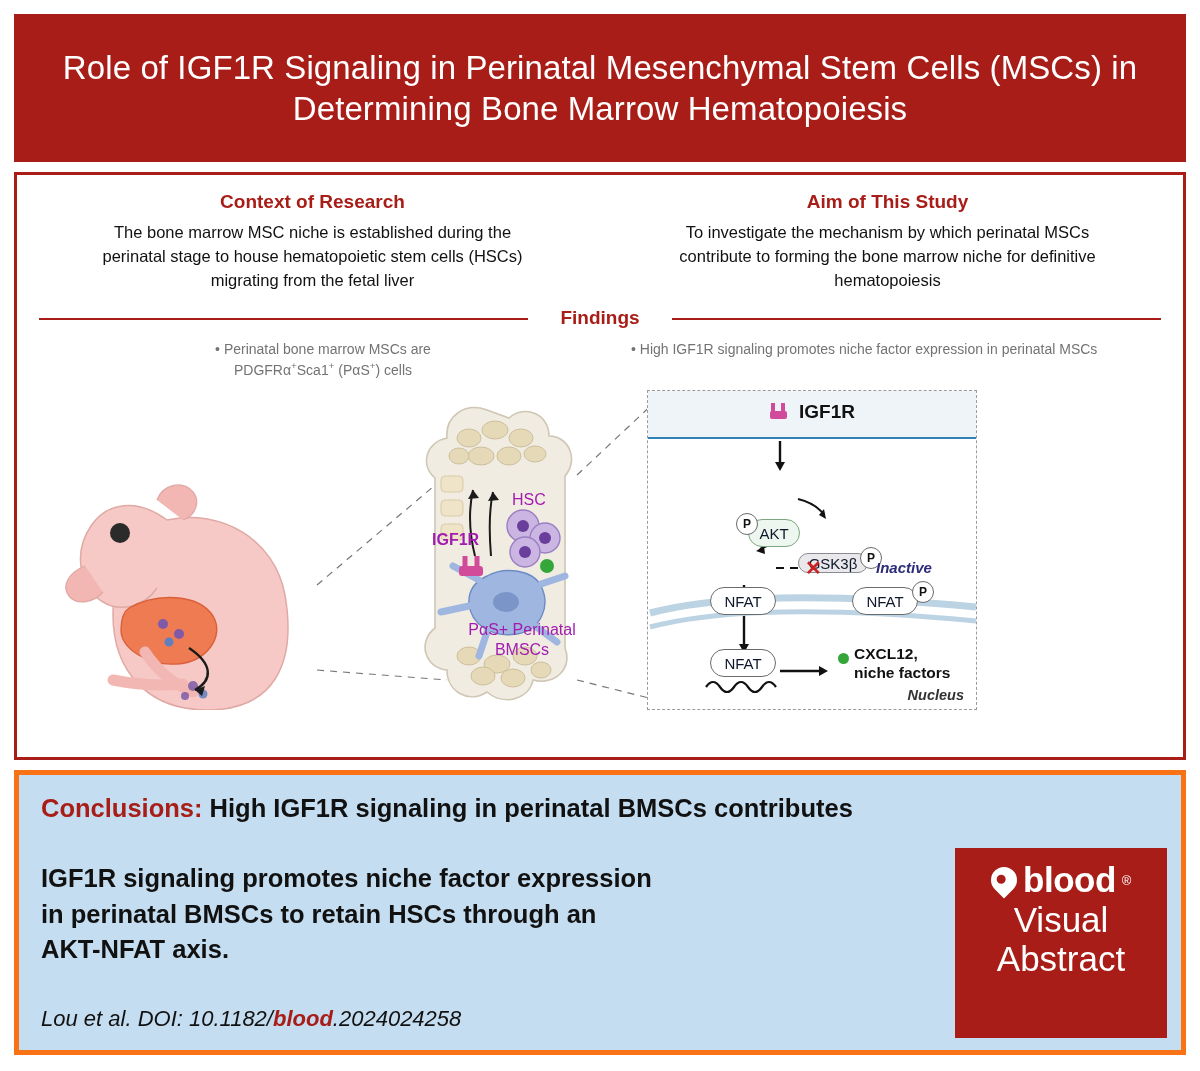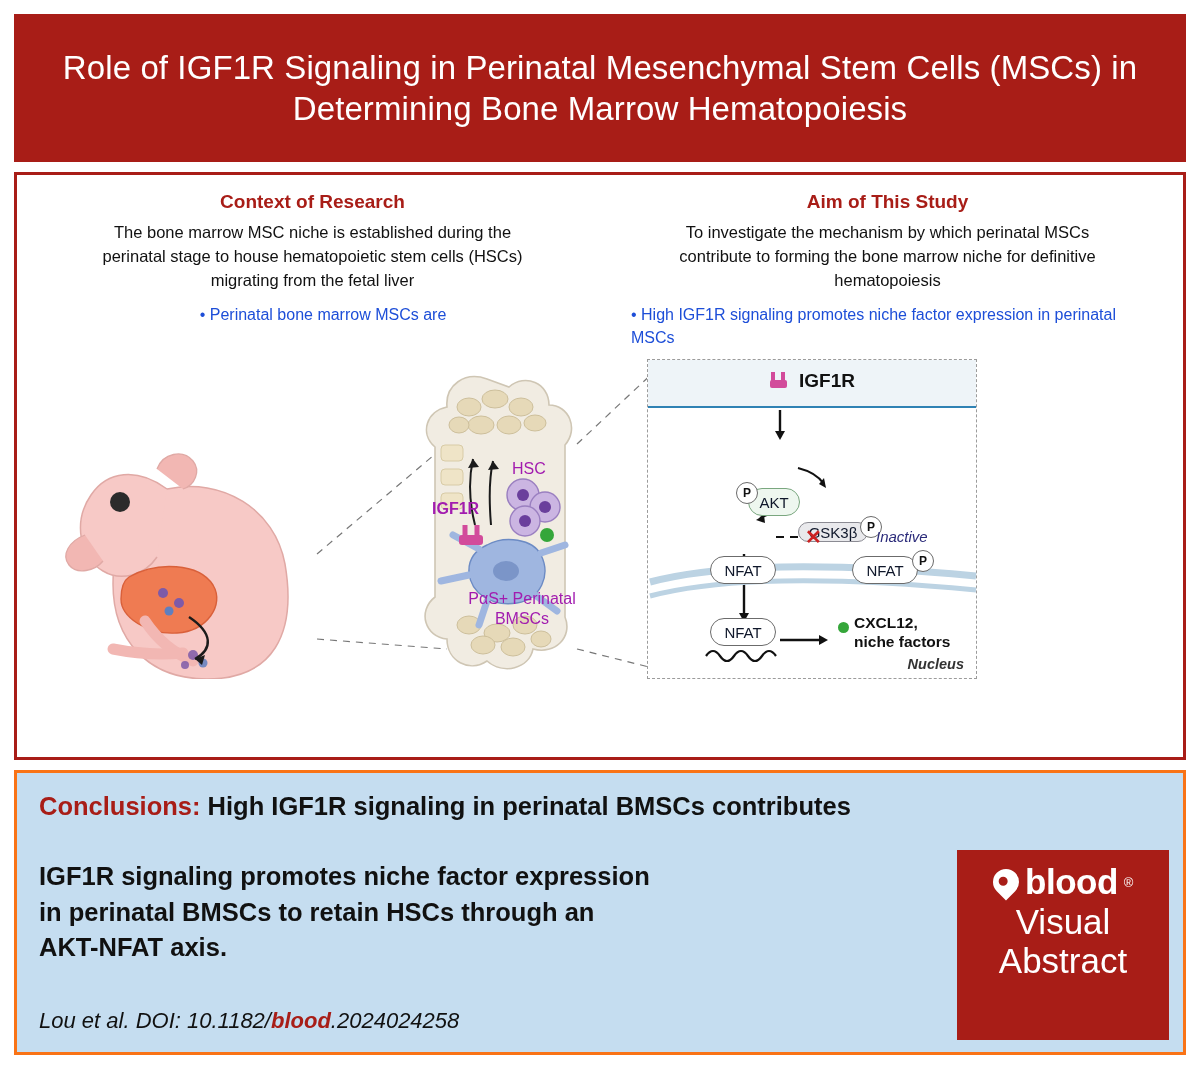--- a/index.html
+++ b/index.html
@@ -84,23 +84,23 @@
     color:#a81d17;
     font-size:19px;font-weight:bold;
   }
 
   .bullets{
     display:flex;
     padding:10px 18px 0 18px;
   }
   .bullets .b{
     flex:1;
-    font-size:16px;
+    font-size:14px;
     line-height:1.45;
-    color:#1d4ed8;
+    color:#737373;
     text-align:center;
   }
   .bullets .b.left{padding:0 30px;}
   .bullets .b.right{padding:0 18px;text-align:left;padding-left:20px;}
   sup{font-size:.7em;vertical-align:super;}
 
   
   .figure{
     position:relative;
     height:330px;
@@ -145,21 +145,21 @@
   .p-badge{
     position:absolute;
     width:20px;height:20px;border-radius:50%;
     background:#fff;border:1.6px solid #6b6b6b;
     font-size:12px;font-weight:bold;
     display:flex;align-items:center;justify-content:center;
     color:#111;
   }
   .inactive{
     position:absolute;
-    font-style:italic;font-weight:normal;font-size:15px;color:#2b2b7a;
+    font-style:italic;font-weight:bold;font-size:15px;color:#2b2b7a;
   }
   .cxcl{
     position:absolute;
     font-size:15.5px;font-weight:bold;line-height:1.2;color:#111;
   }
   .greendot{
     position:absolute;width:11px;height:11px;border-radius:50%;
     background:#35a63a;
   }
   .xmark{
@@ -170,21 +170,21 @@
   .fig-label{
     position:absolute;
     font-size:16px;color:#a21caf;text-align:center;line-height:1.25;
   }
   .fig-label.bold{font-weight:bold;}
 
   
   .concl{
     position:relative;
     margin-top:10px;
-    border:3px solid #f97316;
+    border:5px solid #f97316;
     background:#c5ddf0;
     height:285px;
     box-sizing:border-box;
     padding:16px 22px 0 22px;
   }
   .concl p{
     margin:0;
     font-size:25.5px;
     line-height:1.38;
     font-weight:bold;
@@ -239,24 +239,33 @@
       <div class="col">
         <h2>Context of Research</h2>
         <p>The bone marrow MSC niche is established during the perinatal stage to house hematopoietic stem cells (HSCs) migrating from the fetal liver</p>
       </div>
       <div class="col">
         <h2>Aim of This Study</h2>
         <p>To investigate the mechanism by which perinatal MSCs contribute to forming the bone marrow niche for definitive hematopoiesis</p>
       </div>
     </div>
 
+    <div class="findings-row">
+      <div class="rule rule-left"></div>
+      <div class="rule rule-right"></div>
+      <div class="findings-label">Findings</div>
+    </div>
 
     <div class="bullets">
       <div class="b left">
         <div>• Perinatal bone marrow MSCs are</div>
+        <div>
+          <span>PDGFR</span><span>α</span><sup>+</sup><span>Sca1</span><sup>+</sup>
+          <span>(P</span><span>α</span><span>S</span><sup>+</sup><span>) cells</span>
+        </div>
       </div>
       <div class="b right">• High IGF1R signaling promotes niche factor expression in perinatal MSCs</div>
     </div>
 
     <div class="figure">
 
       <svg class="fig-svg" width="1180" height="330" viewBox="0 0 1180 330">
 
         <g stroke="#777" stroke-width="1.2" stroke-dasharray="7,6" fill="none">
           <path d="M300,205 L430,95"></path>

